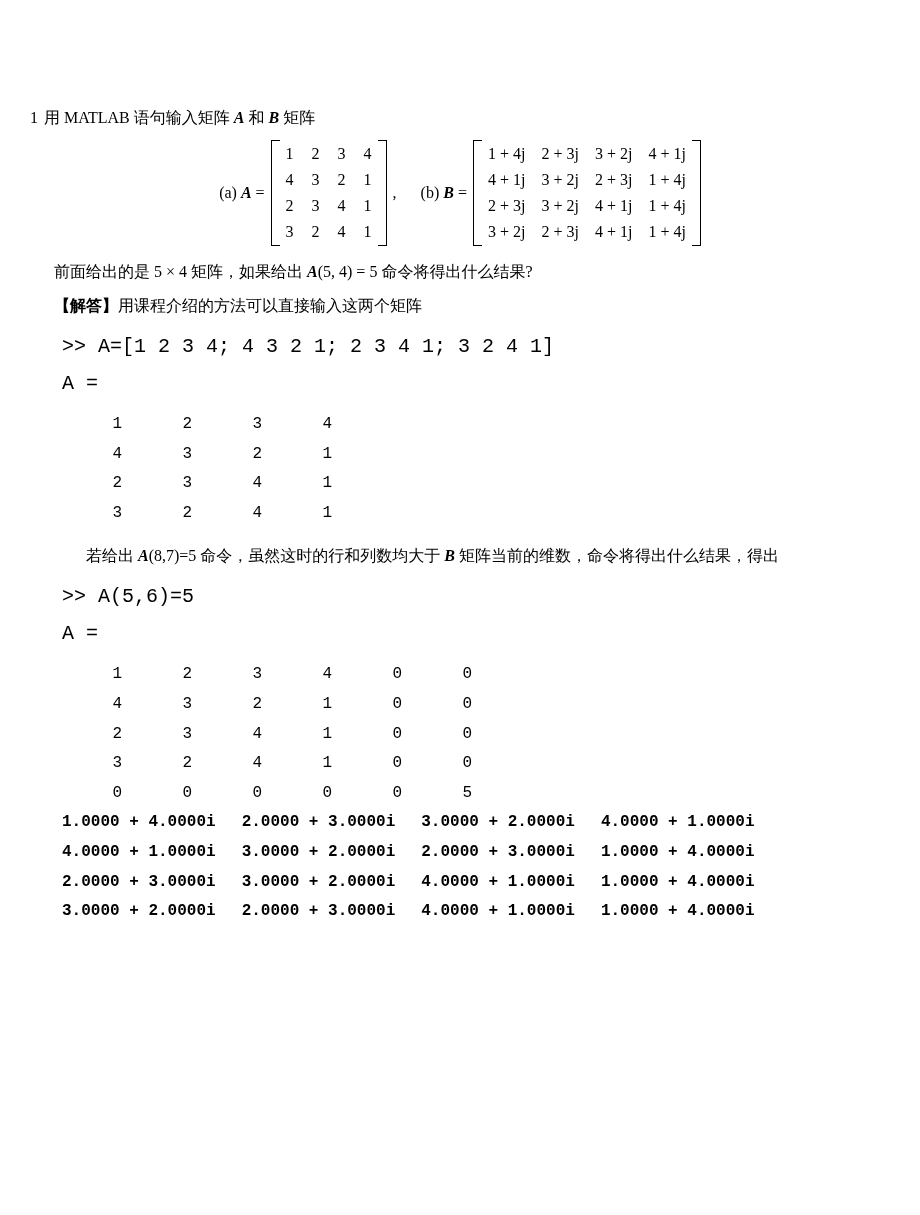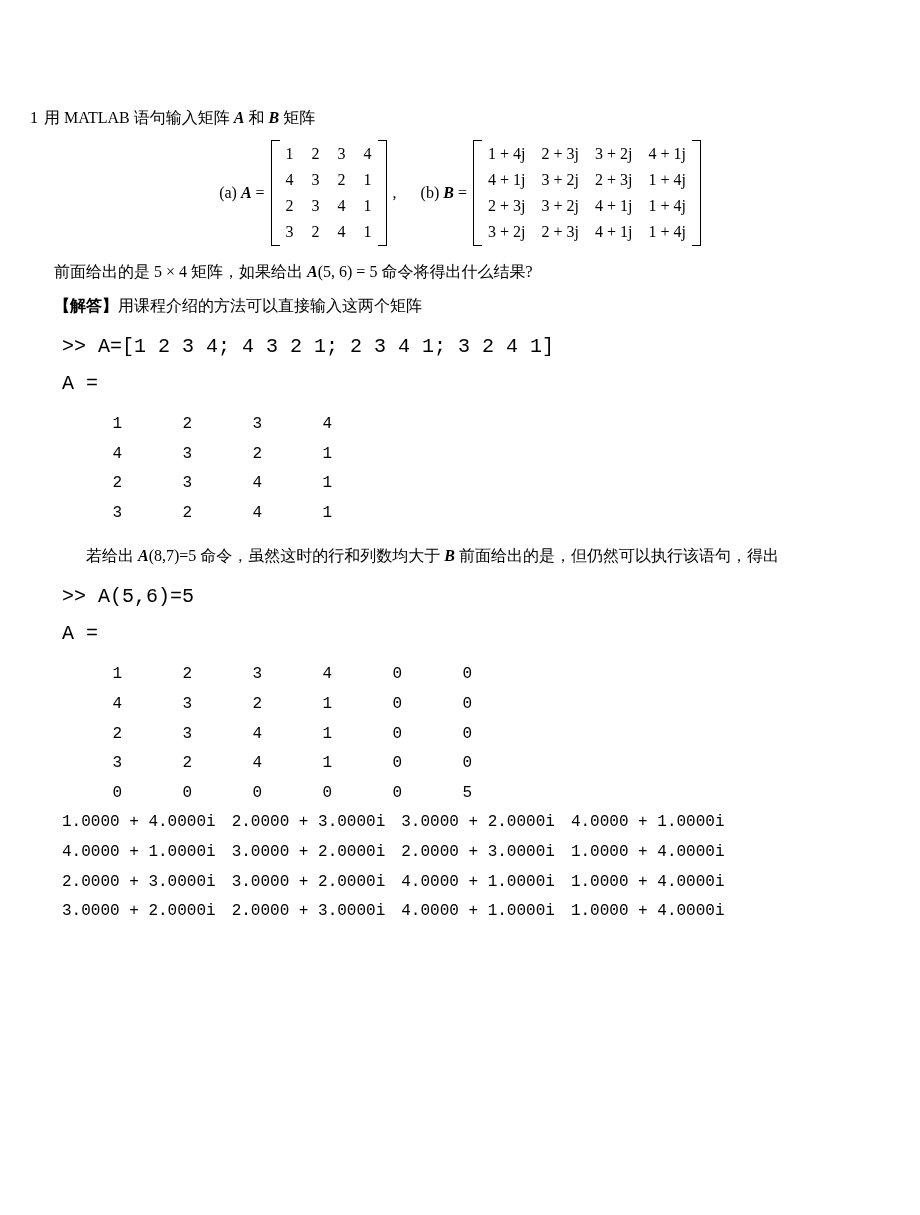--- a/index.html
+++ b/index.html
@@ -104,21 +104,21 @@
     display: flex;
   }
   .mat-out .cell4 { width: 60px; text-align: right; padding-right: 10px; }
   .mat-out .cell6 { width: 60px; text-align: right; padding-right: 10px; }
   .complex-out {
     font-family: "Courier New", monospace;
     font-size: 16px;
     margin-left: 32px;
     line-height: 1.85;
   }
-  .complex-out .row { display: flex; gap: 16px; }
+  .complex-out .row { display: flex; gap: 26px; font-weight: bold; }
   .complex-out .ccell { white-space: nowrap; }
 </style>
 </head>
 <body>
 
 <div class="page">
 
   <div class="problem">
     <span class="problem-number">1</span>
     <span>
@@ -178,21 +178,21 @@
             <div class="mat-cell">2 + 3j</div>
             <div class="mat-cell">4 + 1j</div>
             <div class="mat-cell">1 + 4j</div>
           </div>
         <div class="bracket right"></div>
       </div>
     </div>
   </div>
 
   <div class="para">
-    <span>前面给出的是 5 × 4 矩阵，如果给出 </span><span class="italic-var">A</span><span>(5, 6) = 5</span><span> 命令将得出什么结果?</span>
+    <span>前面给出的是 5 × 4 矩阵，如果给出 </span><span class="italic-var">A</span><span>(5, 4) = 5</span><span> 命令将得出什么结果?</span>
   </div>
 
   <div class="para">
     <span class="answer-label">【解答】</span><span>用课程介绍的方法可以直接输入这两个矩阵</span>
   </div>
 
   <div class="code-block"><span>&gt;&gt; A=[1 2 3 4; 4 3 2 1; 2 3 4 1; 3 2 4 1]</span>
 <span>A =</span></div>
   <div class="mat-out" id="out1">
       <div class="row">
@@ -215,21 +215,21 @@
       </div>
       <div class="row">
         <div class="cell4">3</div>
         <div class="cell4">2</div>
         <div class="cell4">4</div>
         <div class="cell4">1</div>
       </div>
     </div>
 
   <div class="para indent" style="margin-top:16px;">
-    <span>若给出 </span><span class="italic-var">A</span><span>(8,7)=5</span><span> 命令，虽然这时的行和列数均大于 </span><span class="italic-var">B</span><span> 前面给出的是，但仍然可以执行该语句，得出</span>
+    <span>若给出 </span><span class="italic-var">A</span><span>(8,7)=5</span><span> 命令，虽然这时的行和列数均大于 </span><span class="italic-var">B</span><span> 矩阵当前的维数，命令将得出什么结果，得出</span>
   </div>
 
   <div class="code-block"><span>&gt;&gt; A(5,6)=5</span>
 <span>A =</span></div>
   <div class="mat-out" id="out2">
       <div class="row">
         <div class="cell6">1</div>
         <div class="cell6">2</div>
         <div class="cell6">3</div>
         <div class="cell6">4</div>

